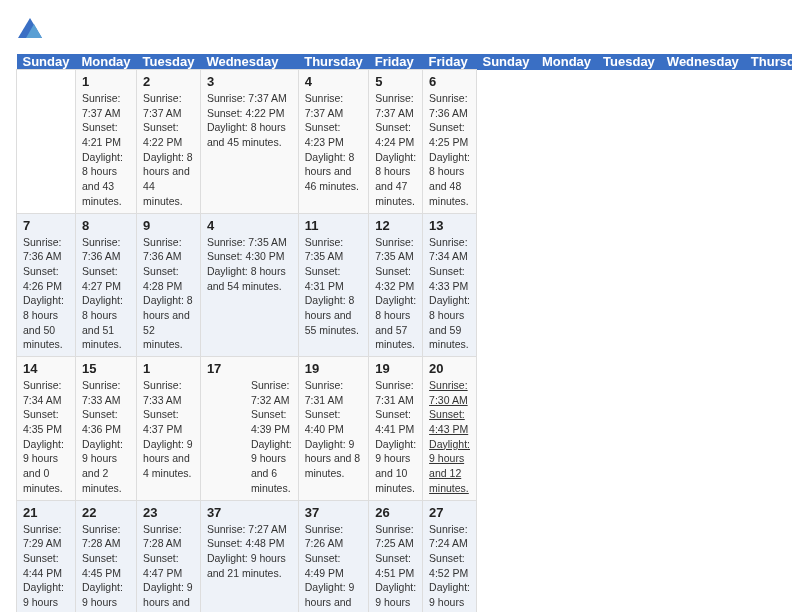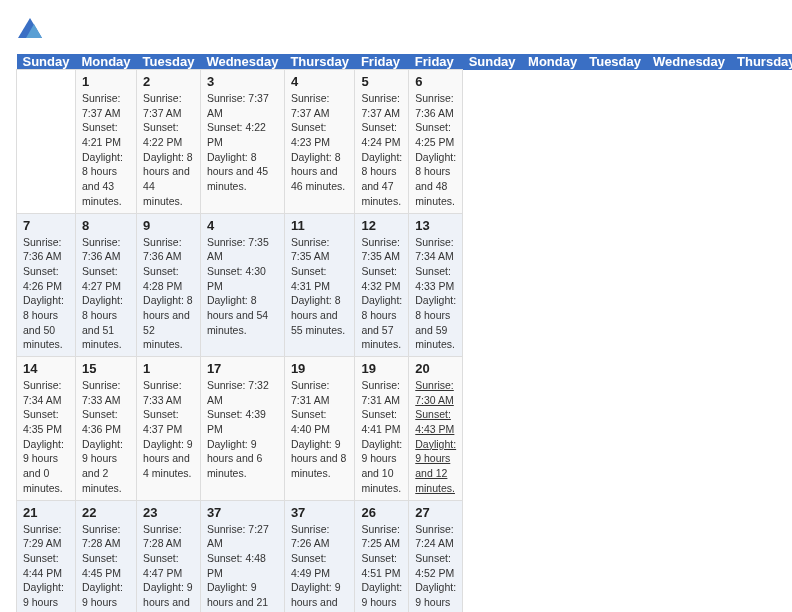--- a/index.html
+++ b/index.html
@@ -229,21 +229,21 @@
 Daylight: 9 hours and 2 minutes.</div>
         </td>
         <td>
           <div class="day-number">1</div>
           <div class="day-info" style="white-space: pre-line;">Sunrise: 7:33 AM
 Sunset: 4:37 PM
 Daylight: 9 hours and 4 minutes.</div>
         </td>
         <td>
           <div class="day-number">17</div>
-          <div class="day-info" style="white-space: pre-line;">Sunrise: 7:32 AM
+          <div class="day-info" style="white-space: pre-line; margin-left: 44px;">Sunrise: 7:32 AM
 Sunset: 4:39 PM
 Daylight: 9 hours and 6 minutes.</div>
         </td>
         <td>
           <div class="day-number">19</div>
           <div class="day-info" style="white-space: pre-line;">Sunrise: 7:31 AM
 Sunset: 4:40 PM
 Daylight: 9 hours and 8 minutes.</div>
         </td>
         <td>

